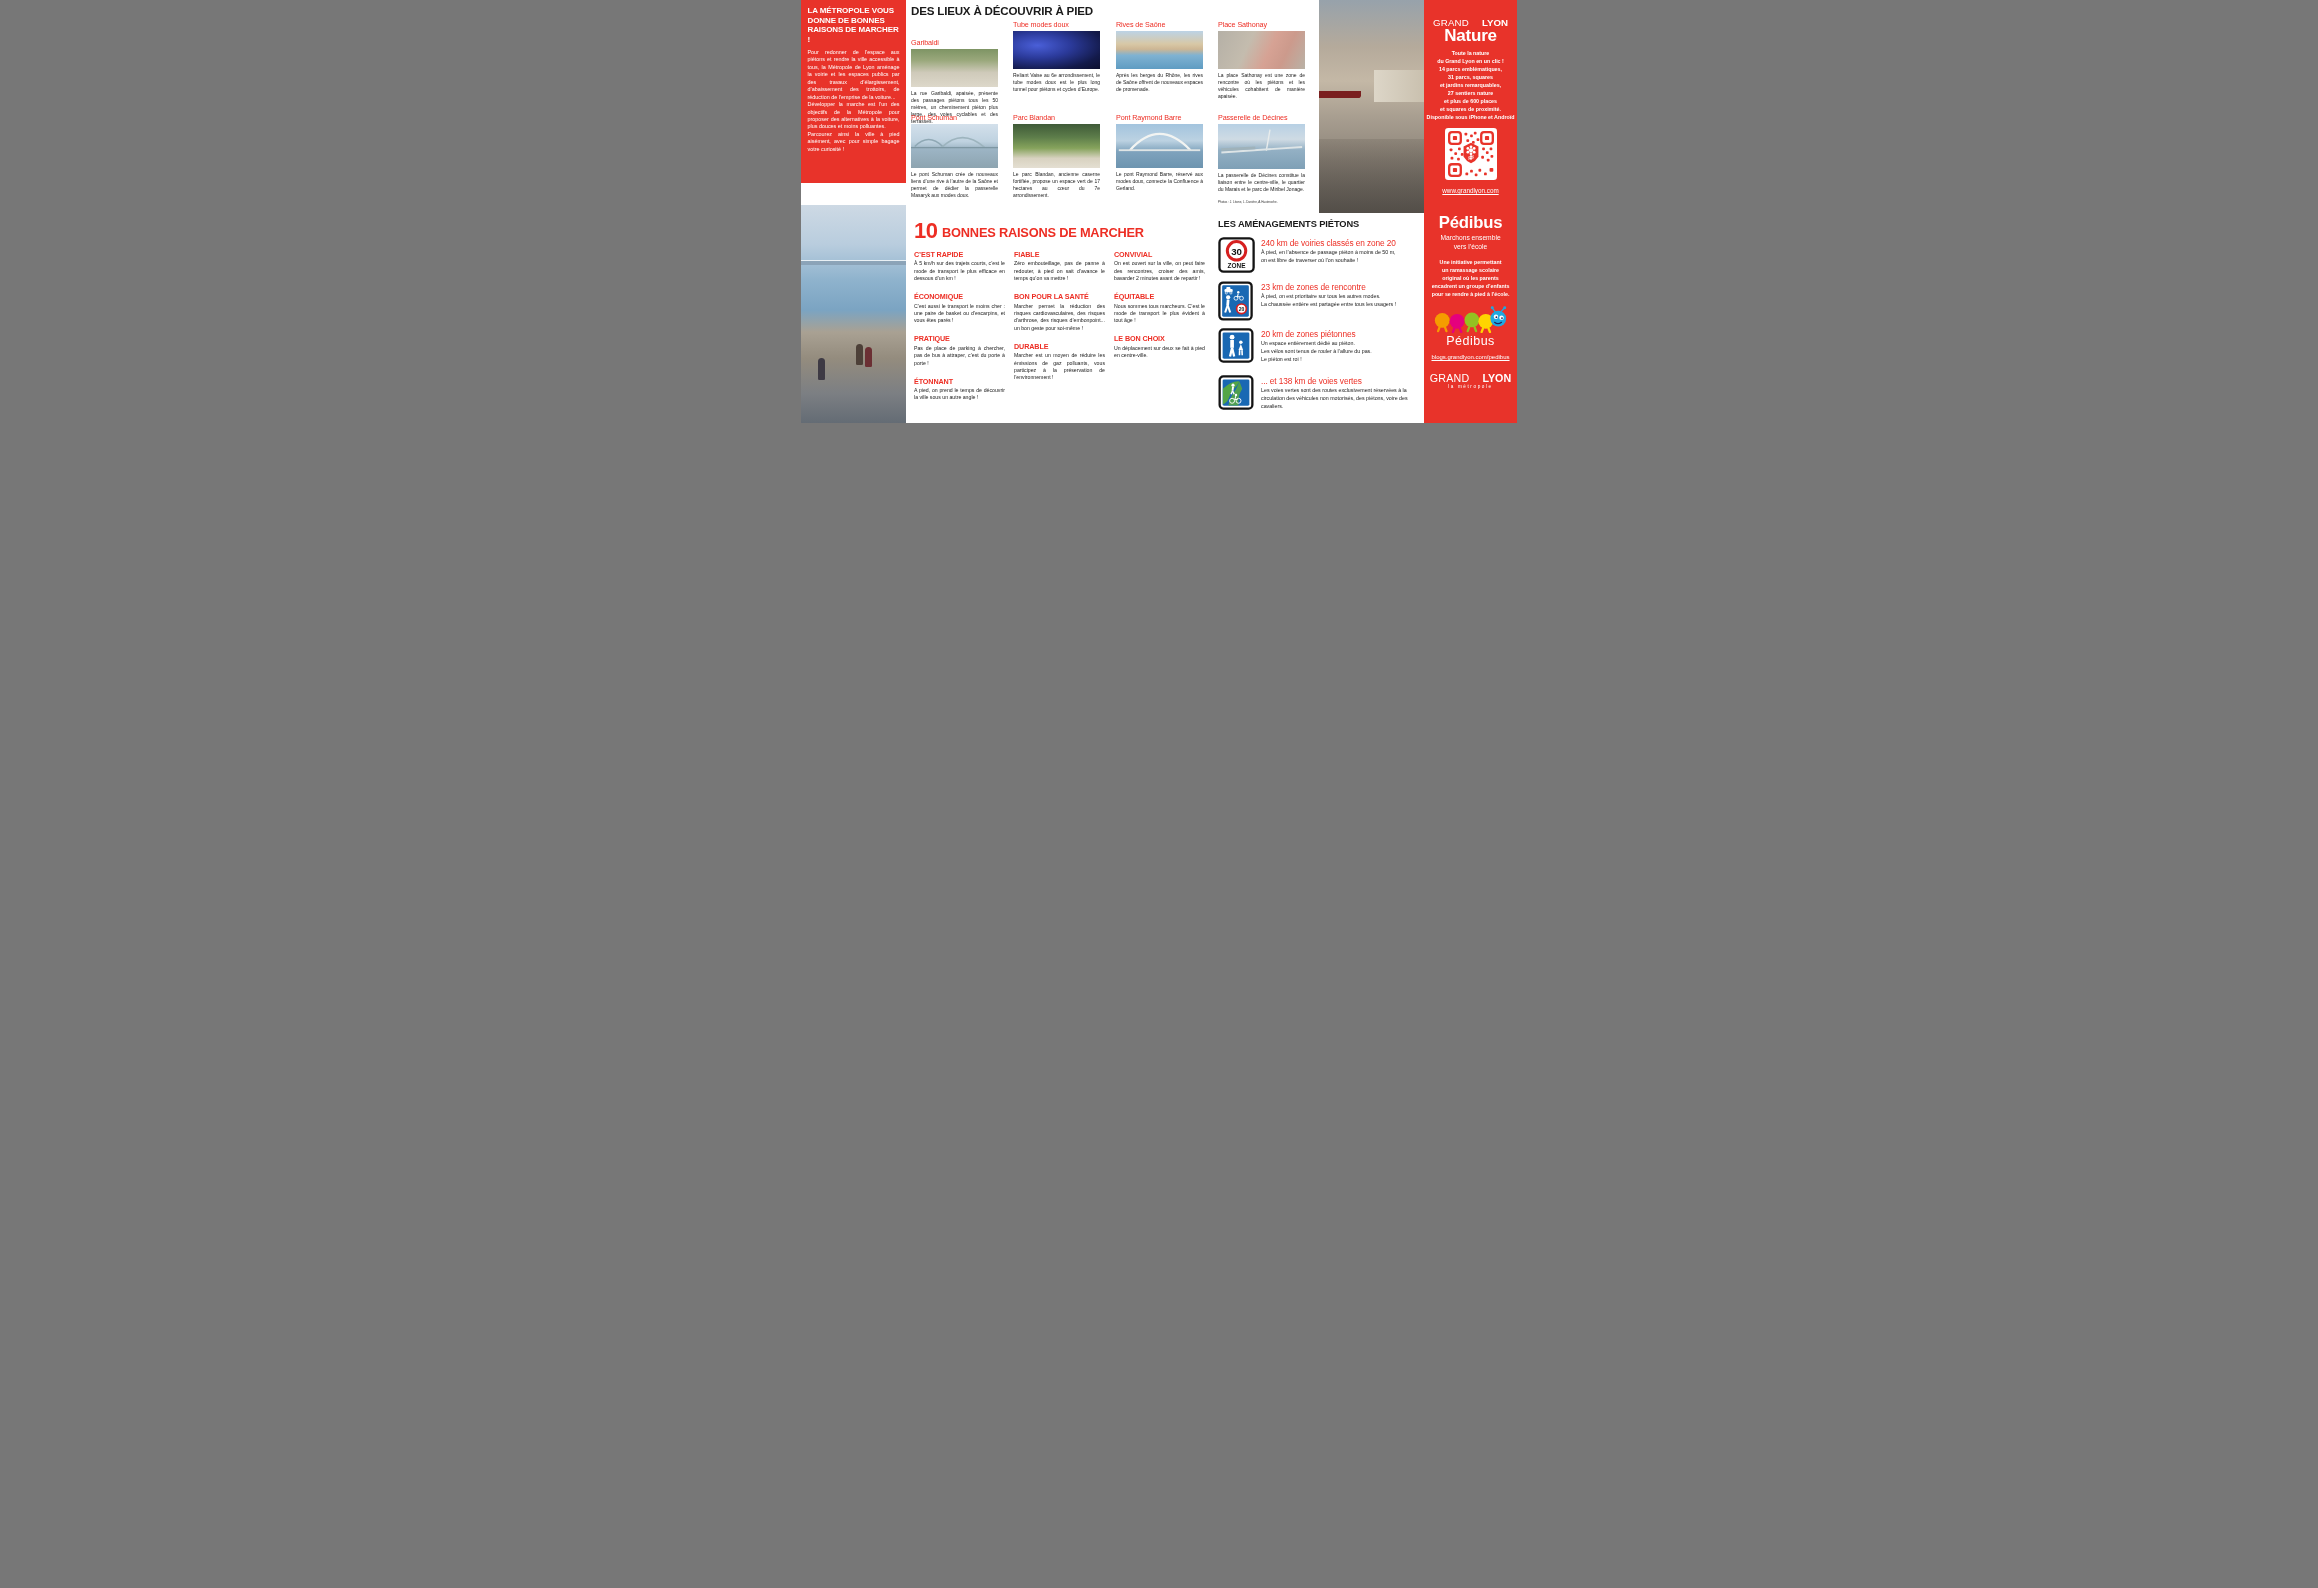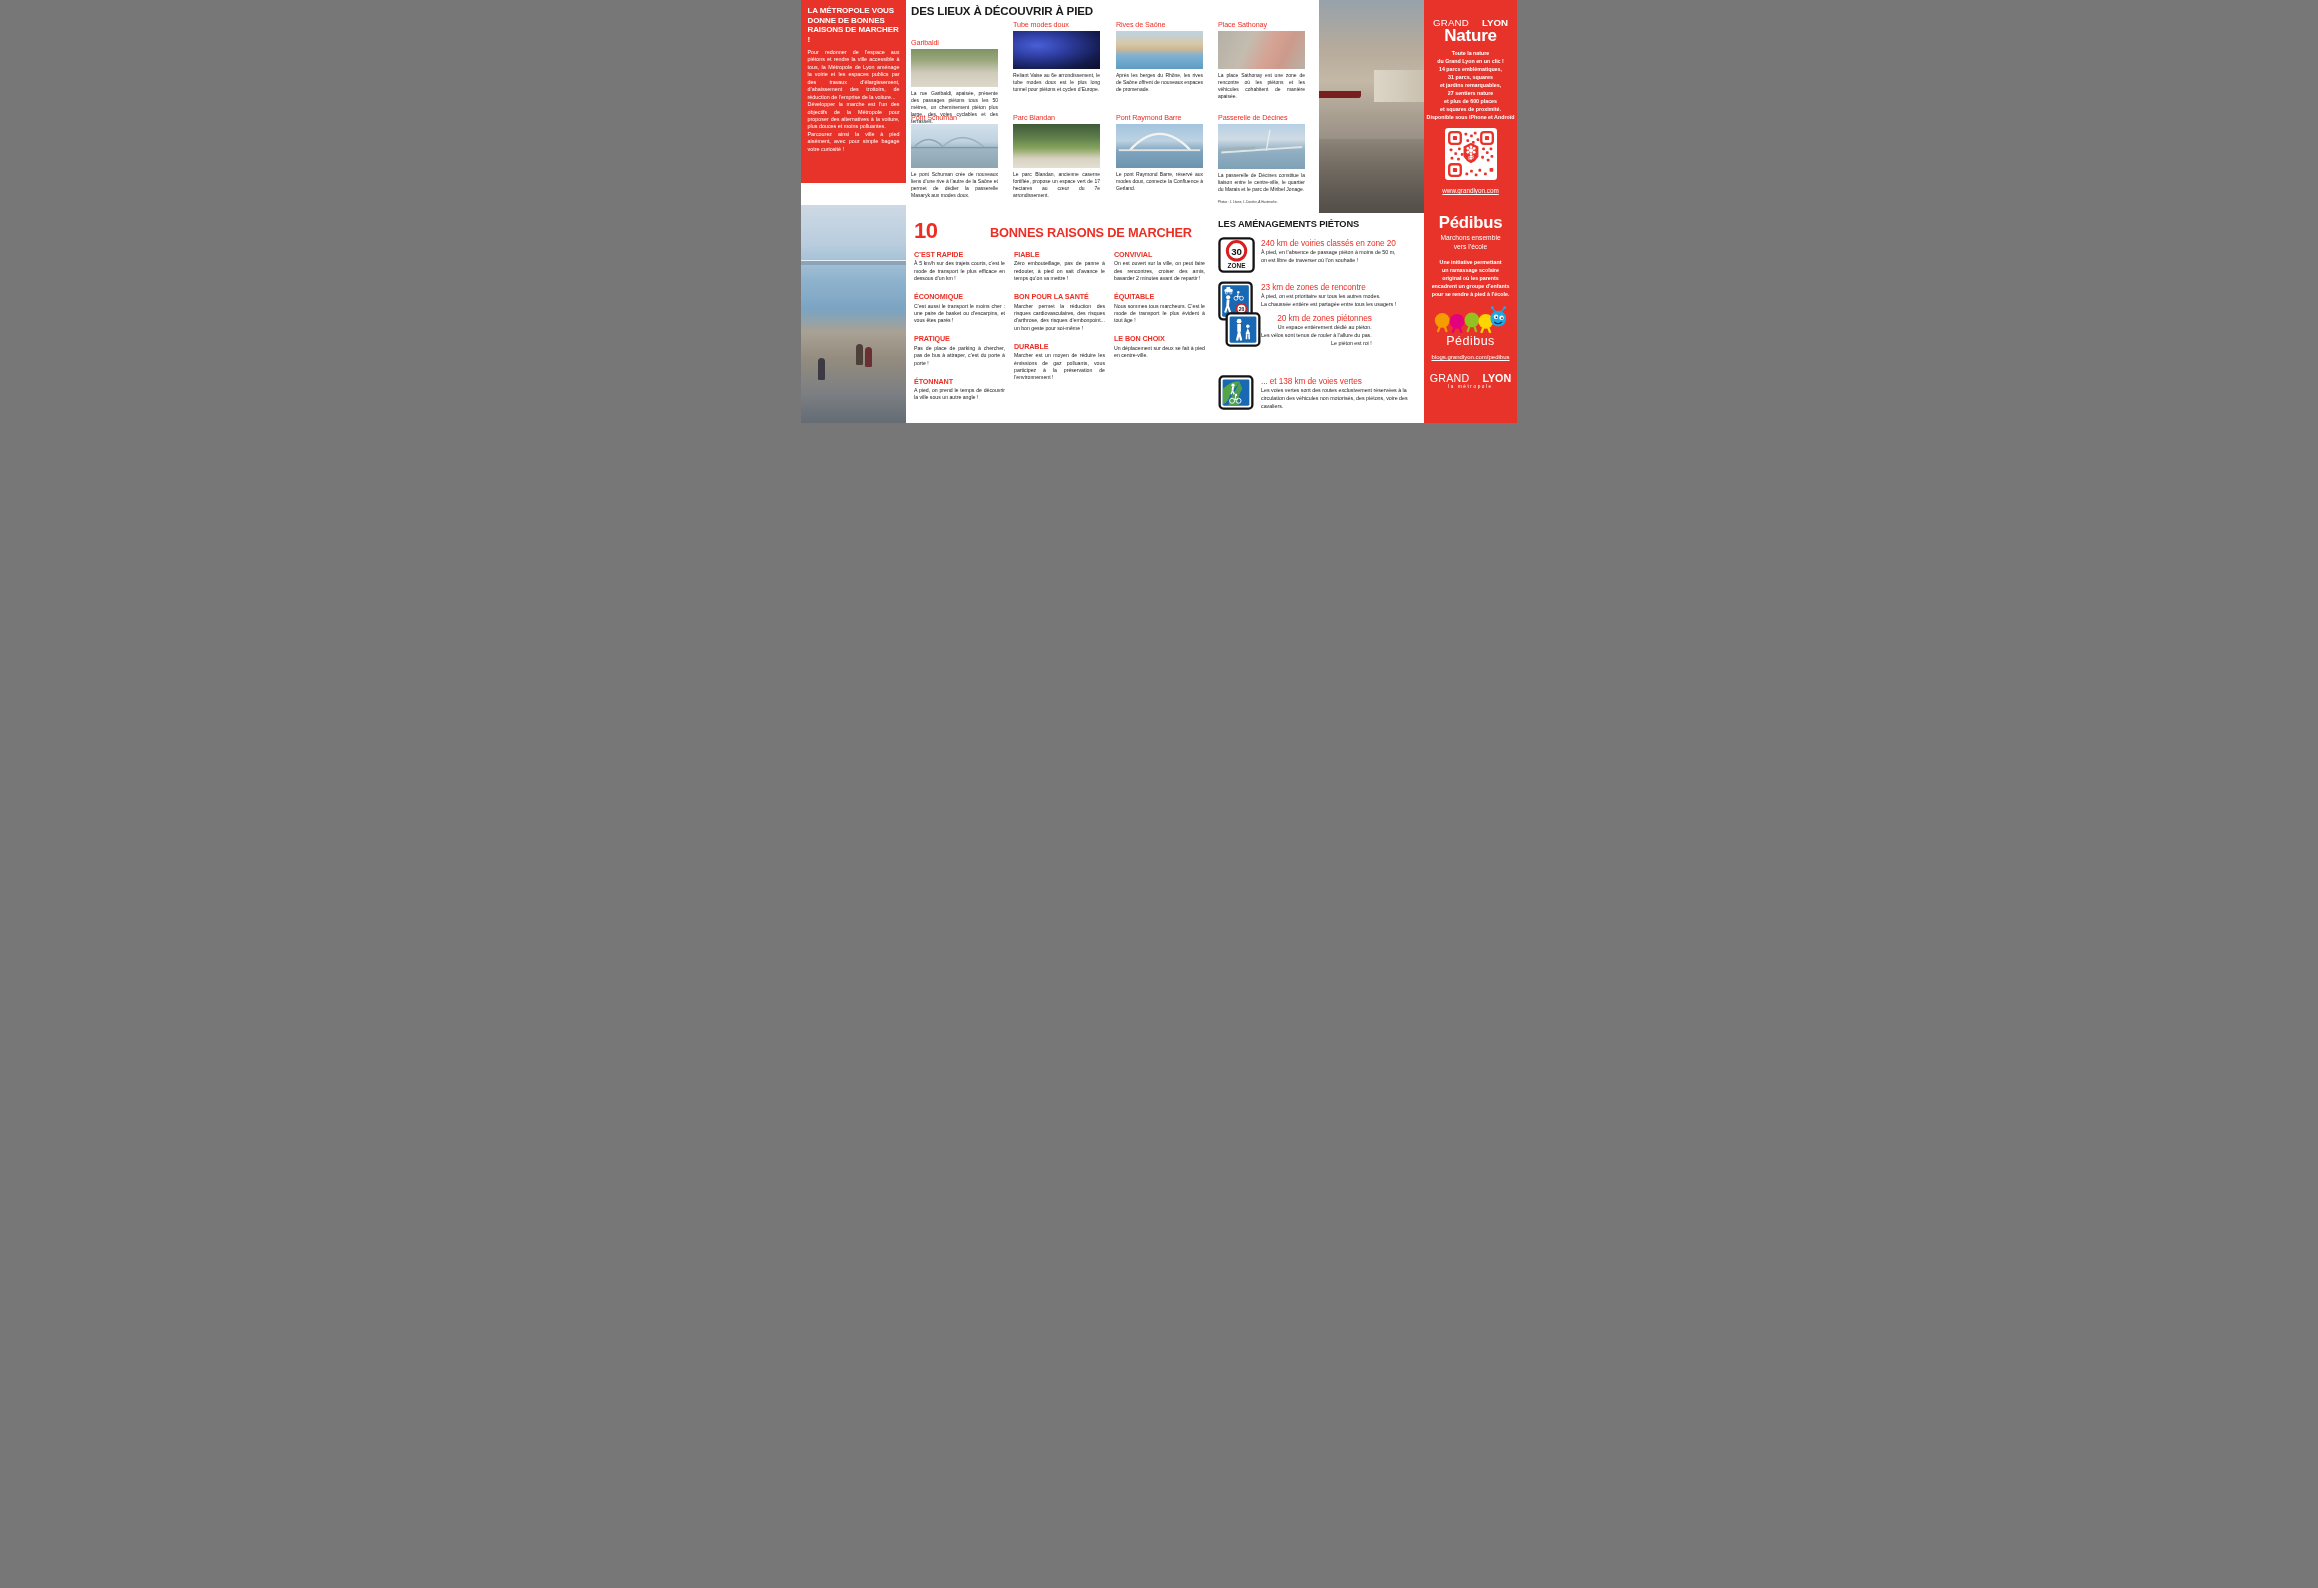--- a/index.html
+++ b/index.html
@@ -47,21 +47,21 @@
   
   #lieux-title{left:110px;top:3.7px;font-size:11.6px;font-weight:700;letter-spacing:-0.2px;margin:0;}
   .card{width:87px;}
   .card h3{margin:0;font-size:7.2px;font-weight:400;color:#ed2e24;letter-spacing:-0.1px;}
   .card .ph{width:87px;border:0;margin-top:1.9px;}
   .card p{margin:2.8px 0 0 0;font-size:5px;line-height:1.42;text-align:justify;}
   #credit{left:417px;top:200px;font-size:3px;color:#333;}
 
   
   #raisons-num{left:113px;top:220px;font-size:22px;line-height:1;font-weight:700;color:#ed2e24;letter-spacing:-0.5px;}
-  #raisons-title{left:141px;top:227px;font-size:12.8px;line-height:1;font-weight:700;color:#ed2e24;letter-spacing:-0.2px;margin-left:48px;}
+  #raisons-title{left:141px;top:227px;font-size:12.8px;line-height:1;font-weight:700;color:#ed2e24;letter-spacing:-0.2px;}
   .rcol{width:91px;top:250px;}
   .rcol h4{margin:0 0 1.4px 0;font-size:7.2px;font-weight:700;color:#ed2e24;letter-spacing:-0.1px;}
   .rcol p{margin:0 0 9.7px 0;font-size:5.2px;line-height:1.42;text-align:justify;}
 
   
   #amen-title{left:417px;top:219px;font-size:9.3px;font-weight:700;letter-spacing:-0.1px;margin:0;}
   .amen-row{left:417px;width:205px;display:flex;}
   .amen-sign{flex:0 0 43px;}
   .amen-body{padding-top:0.9px;}
   .amen-body h4{margin:0 0 0.9px 0;font-size:8.3px;font-weight:400;color:#ed2e24;letter-spacing:-0.1px;}
@@ -224,21 +224,21 @@
         <text x="51" y="65" text-anchor="middle" font-family="Liberation Sans, sans-serif" font-size="11" font-weight="bold" fill="#141414">20</text>
       </svg>
     </div>
     <div class="amen-body">
       <h4>23 km de zones de rencontre</h4>
       <p>À pied, on est prioritaire sur tous les autres modes.
 La chaussée entière est partagée entre tous les usagers !</p>
     </div>
   </div>
 
-  <div class="amen-row abs" style="top:312px;text-align:right;">
+  <div class="amen-row abs" style="top:328px;">
     <div class="amen-sign">
       <svg width="36" height="35" viewBox="0 0 77 76">
         <rect x="3" y="3" width="71" height="70" rx="8" fill="#fff" stroke="#141414" stroke-width="5"></rect>
         <rect x="9.5" y="9.5" width="58" height="57" rx="3" fill="#1968b3"></rect>
         <circle cx="30" cy="20" r="5.2" fill="#fff"></circle>
         <path d="M30 26 L30 43" stroke="#fff" stroke-width="8"></path>
         <path d="M30 43 L25.5 62" stroke="#fff" stroke-width="5"></path>
         <path d="M30 43 L34.5 62" stroke="#fff" stroke-width="5"></path>
         <circle cx="49" cy="31" r="3.8" fill="#fff"></circle>
         <path d="M49 35 L44 48 L54 48 Z" fill="#fff"></path>

